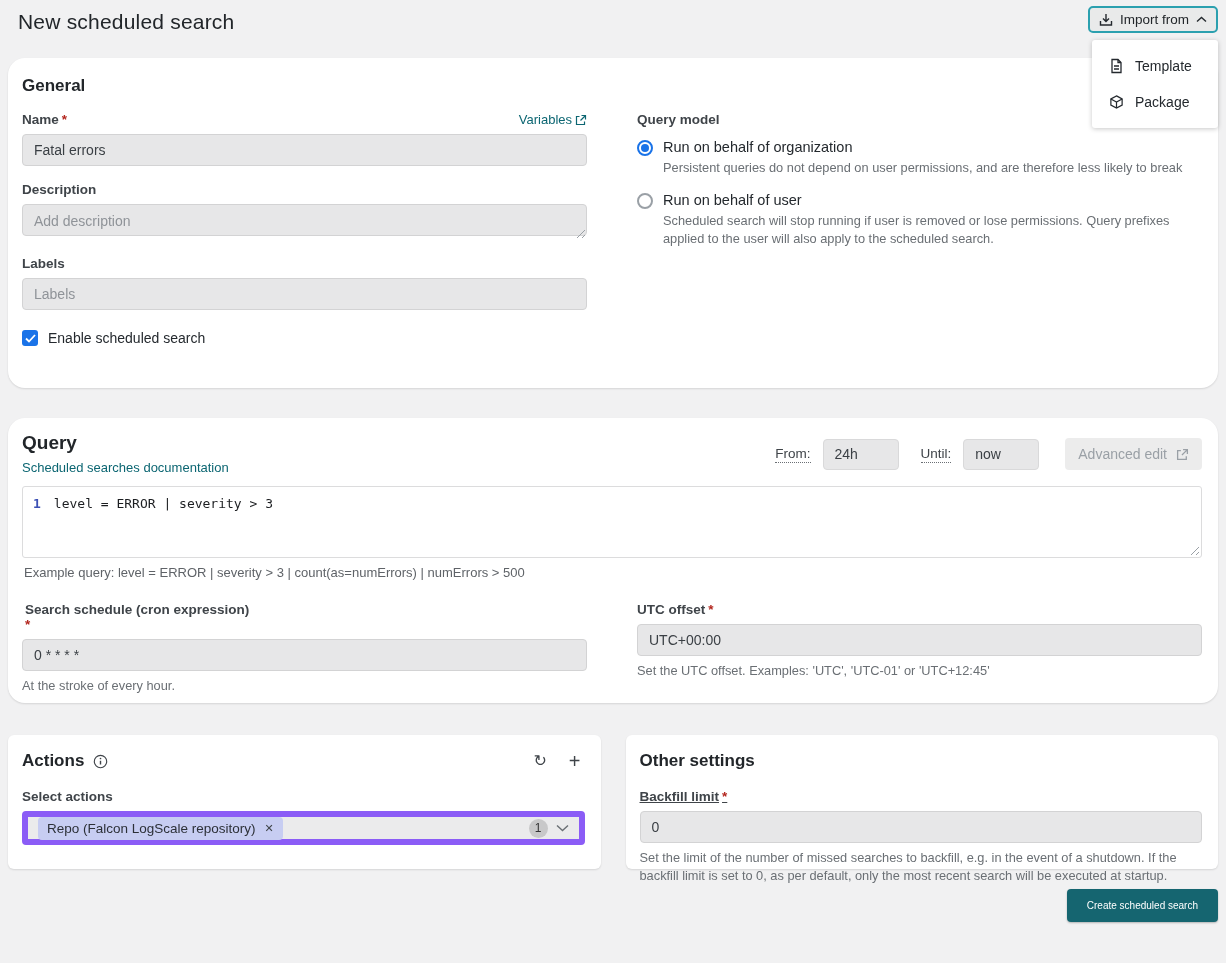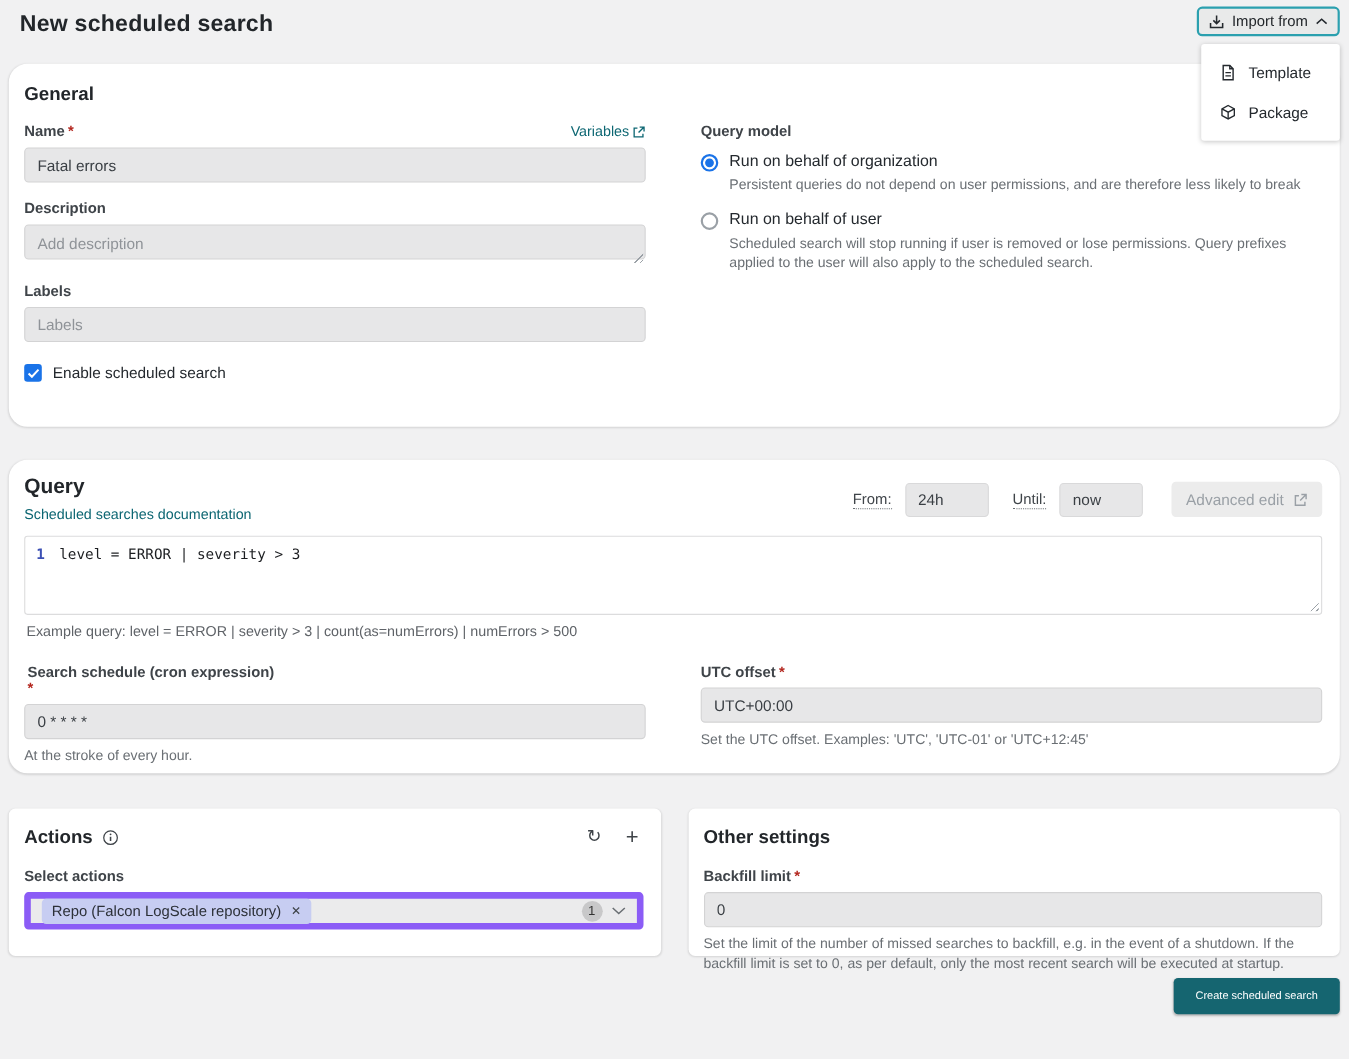--- a/index.html
+++ b/index.html
@@ -3,21 +3,21 @@
 <meta charset="utf-8">
 <style>
   * { box-sizing: border-box; }
   html,body { margin:0; padding:0; }
   body {
     width:1226px; height:963px; position:relative; overflow:hidden;
     background:#f1f1f2; font-family:"Liberation Sans", sans-serif; color:#24292e;
   }
   
   .header { display:flex; justify-content:space-between; align-items:flex-start; padding:6px 8px 0 18px; height:50px; }
-  .page-title { font-size:21px; font-weight:bold; color:#22262a; margin-top:4px; letter-spacing:.2px; }
+  .page-title { font-size:21px; font-weight:normal; color:#22262a; margin-top:4px; letter-spacing:.2px; }
   .import-btn {
     display:inline-flex; align-items:center; gap:7px; height:27px; padding:0 9px;
     border:2px solid #2ba0af; border-radius:5px; background:#e9eaea; font-size:13.5px; color:#22262a; cursor:pointer;
   }
   .menu {
     position:absolute; top:40px; right:8px; width:126px; background:#fff; z-index:30;
     border-radius:3px; box-shadow:0 1px 5px rgba(0,0,0,.22); padding:8px 0;
   }
   .menu-item { display:flex; align-items:center; gap:11px; padding:10px 0 10px 17px; font-size:14px; color:#24292e; cursor:pointer; }
   
@@ -266,21 +266,21 @@
           <svg width="13" height="8" viewBox="0 0 13 8" fill="none" stroke="#6a6f74" stroke-width="1.4">
               <path d="M1 1.5 L6.5 6.5 L12 1.5"></path>
             </svg>
         </span>
       </span>
     </div>
   </div>
 
   <div class="card-half">
     <h2 class="section-h">Other settings</h2>
-    <div class="field-label" style="margin-top:18px;">
+    <div class="field-label" style="margin-top:18px;text-decoration:underline;">
       <span>Backfill limit</span>
         <span class="req">*</span>
     </div>
     <input class="input" value="0" style="">
     <div class="help">Set the limit of the number of missed searches to backfill, e.g. in the event of a shutdown. If the backfill limit is set to 0, as per default, only the most recent search will be executed at startup.</div>
   </div>
 </div>
 
 <div class="footer">
   <button class="create-btn">Create scheduled search</button>

